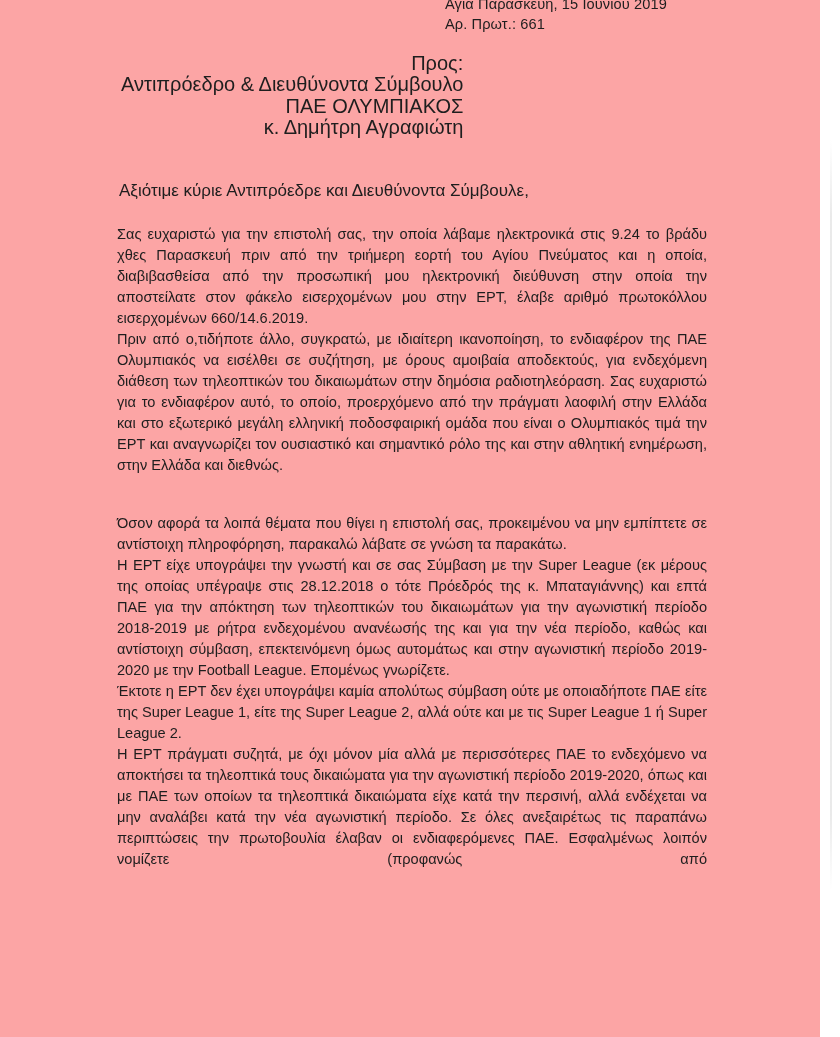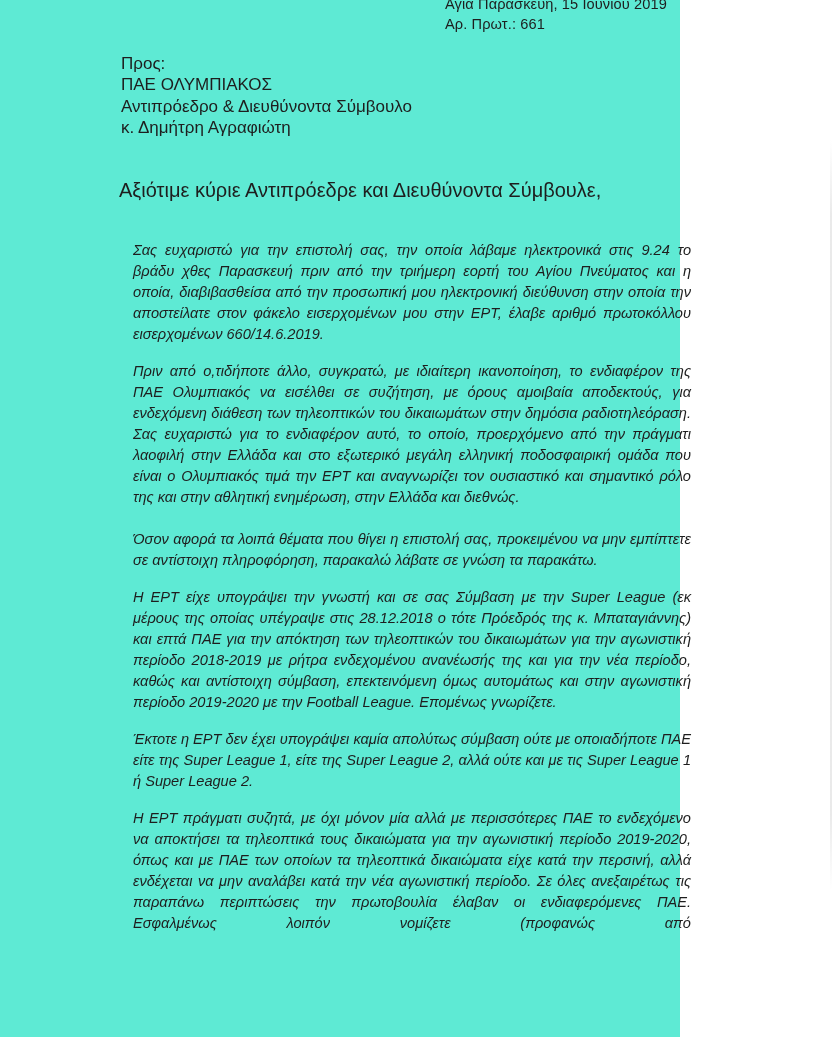--- a/index.html
+++ b/index.html
@@ -11,59 +11,59 @@
       width: 840px;
       height: 1037px;
       position: relative;
       overflow: hidden;
       font-family: "Liberation Sans", "DejaVu Sans", sans-serif;
       color: #1e1e1e;
     }
     .page {
       position: absolute;
       left: 0; top: 0;
-      width: 680px; height: 1037px;
-      background: #5eead4;
+      width: 820px; height: 1037px;
+      background: #fca5a5;
     }
     .header-block {
       position: absolute;
       left: 445px;
       top: -6px;
       font-size: 14.6px;
       line-height: 20px;
       letter-spacing: 0.1px;
     }
     .header-block .num { font-weight: normal; }
     .recipient-block {
       position: absolute;
       left: 121px;
       top: 53px;
-      font-size: 17px;
+      font-size: 20px;
       line-height: 21.3px;
+      text-align: right;
     }
     .salutation {
       position: absolute;
       left: 119px;
       top: 180px;
-      font-size: 20px;
+      font-size: 17px;
       line-height: 21px;
     }
     .body-text {
       position: absolute;
       left: 117px;
       width: 590px;
       font-size: 14.6px;
       line-height: 21px;
       text-align: justify;
     }
     .body-text p {
-      margin: 16px;
+      margin: 0;
       text-align: justify;
       text-align-last: left;
-      font-style: italic;
     }
     .body-text p.last-justified {
       text-align-last: justify;
     }
     .block-1 { top: 224px; }
     .block-2 { top: 513px; }
     .scan-edge {
       position: absolute;
       left: 830px;
       top: 140px;
@@ -80,22 +80,22 @@
   <div class="header-block">
     <div>Αγία Παρασκευή, 15 Ιουνίου 2019</div>
     <div>
       <span>Αρ. Πρωτ.:</span>
       <span class="num">661</span>
     </div>
   </div>
 
   <div class="recipient-block">
     <div>Προς:</div>
+    <div>Αντιπρόεδρο &amp; Διευθύνοντα Σύμβουλο</div>
     <div>ΠΑΕ ΟΛΥΜΠΙΑΚΟΣ</div>
-    <div>Αντιπρόεδρο &amp; Διευθύνοντα Σύμβουλο</div>
     <div>κ. Δημήτρη Αγραφιώτη</div>
   </div>
 
   <div class="salutation">Αξιότιμε κύριε Αντιπρόεδρε και Διευθύνοντα Σύμβουλε,</div>
 
   <div class="body-text block-1">
     <p>Σας ευχαριστώ για την επιστολή σας, την οποία λάβαμε ηλεκτρονικά στις 9.24 το βράδυ χθες Παρασκευή πριν από την τριήμερη εορτή του Αγίου Πνεύματος και η οποία, διαβιβασθείσα από την  προσωπική μου ηλεκτρονική διεύθυνση στην οποία την αποστείλατε στον φάκελο εισερχομένων μου στην ΕΡΤ, έλαβε αριθμό πρωτοκόλλου εισερχομένων 660/14.6.2019.</p>
     <p>Πριν από ο,τιδήποτε άλλο, συγκρατώ, με ιδιαίτερη ικανοποίηση, το ενδιαφέρον της ΠΑΕ Ολυμπιακός να εισέλθει σε συζήτηση, με όρους αμοιβαία αποδεκτούς, για ενδεχόμενη διάθεση των τηλεοπτικών του δικαιωμάτων στην δημόσια ραδιοτηλεόραση. Σας ευχαριστώ για το ενδιαφέρον αυτό, το οποίο, προερχόμενο από την πράγματι λαοφιλή στην Ελλάδα και στο εξωτερικό μεγάλη ελληνική ποδοσφαιρική ομάδα που είναι ο Ολυμπιακός τιμά την ΕΡΤ και αναγνωρίζει τον ουσιαστικό και σημαντικό ρόλο της και στην αθλητική ενημέρωση, στην Ελλάδα και διεθνώς.</p>
   </div>
 

